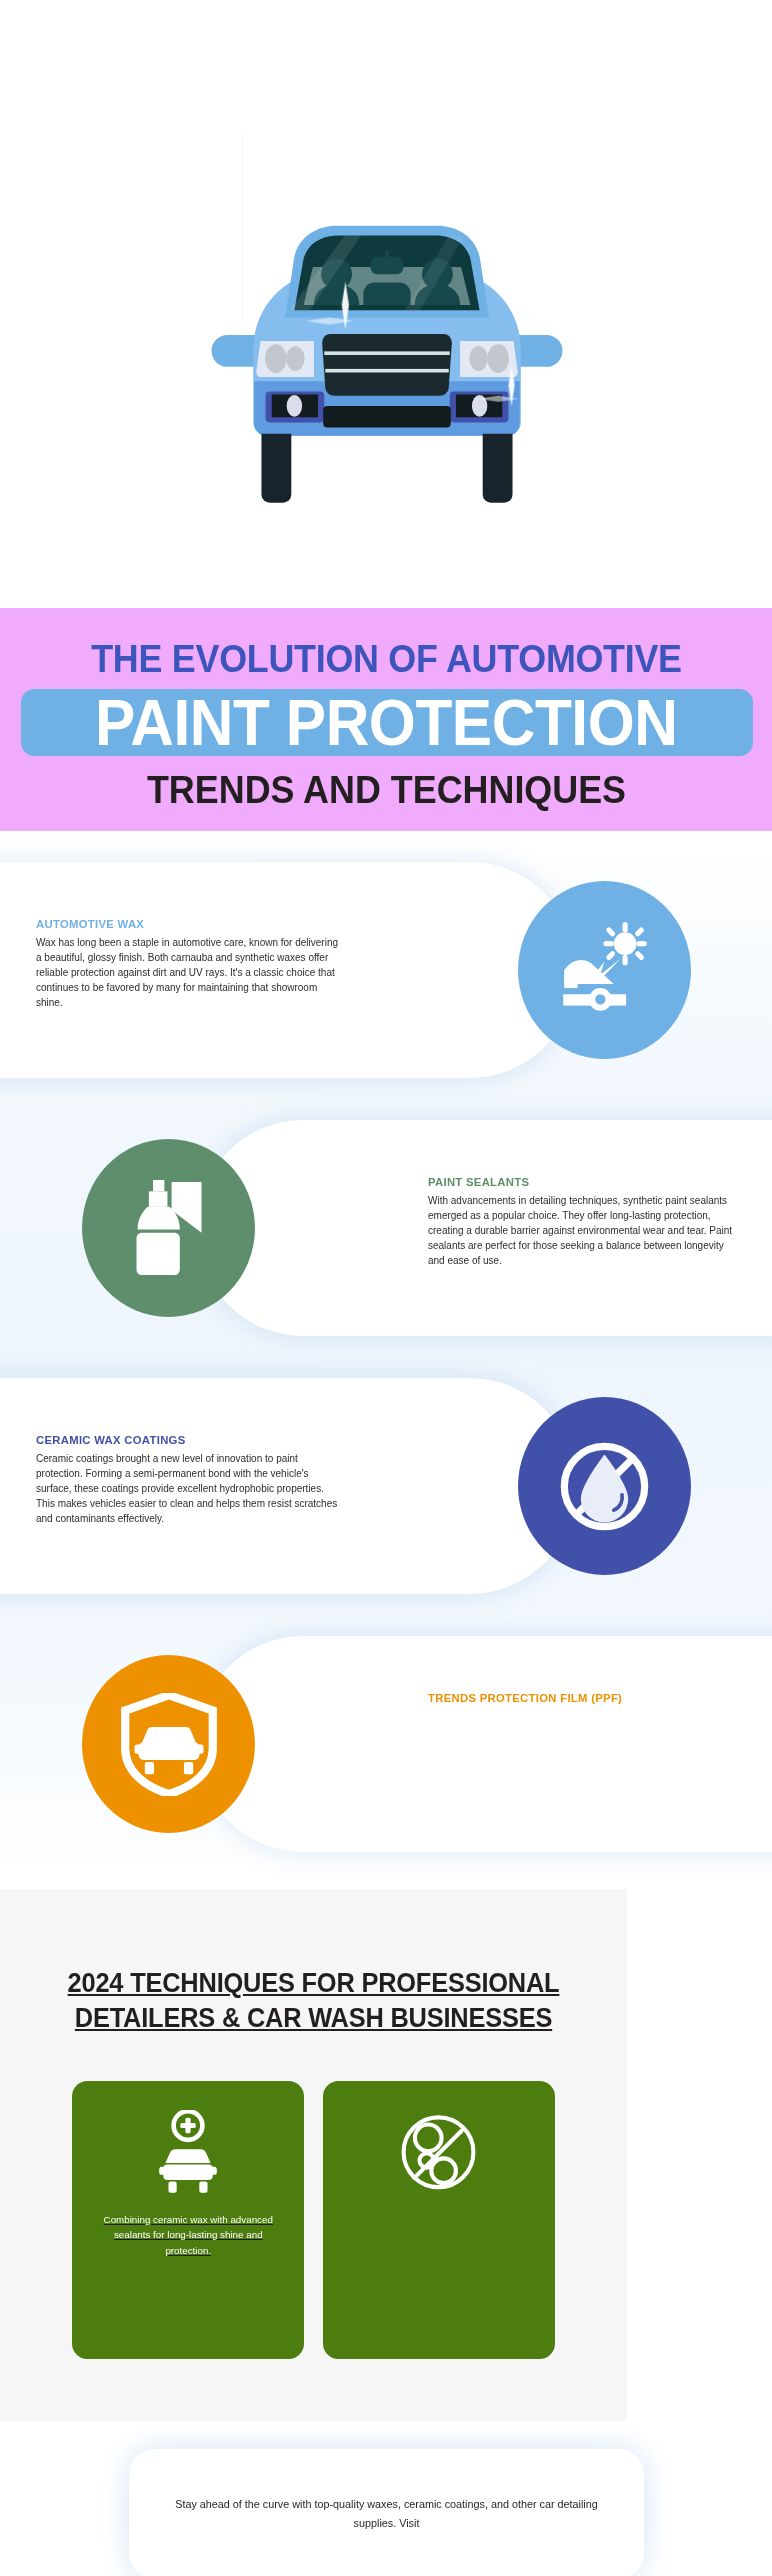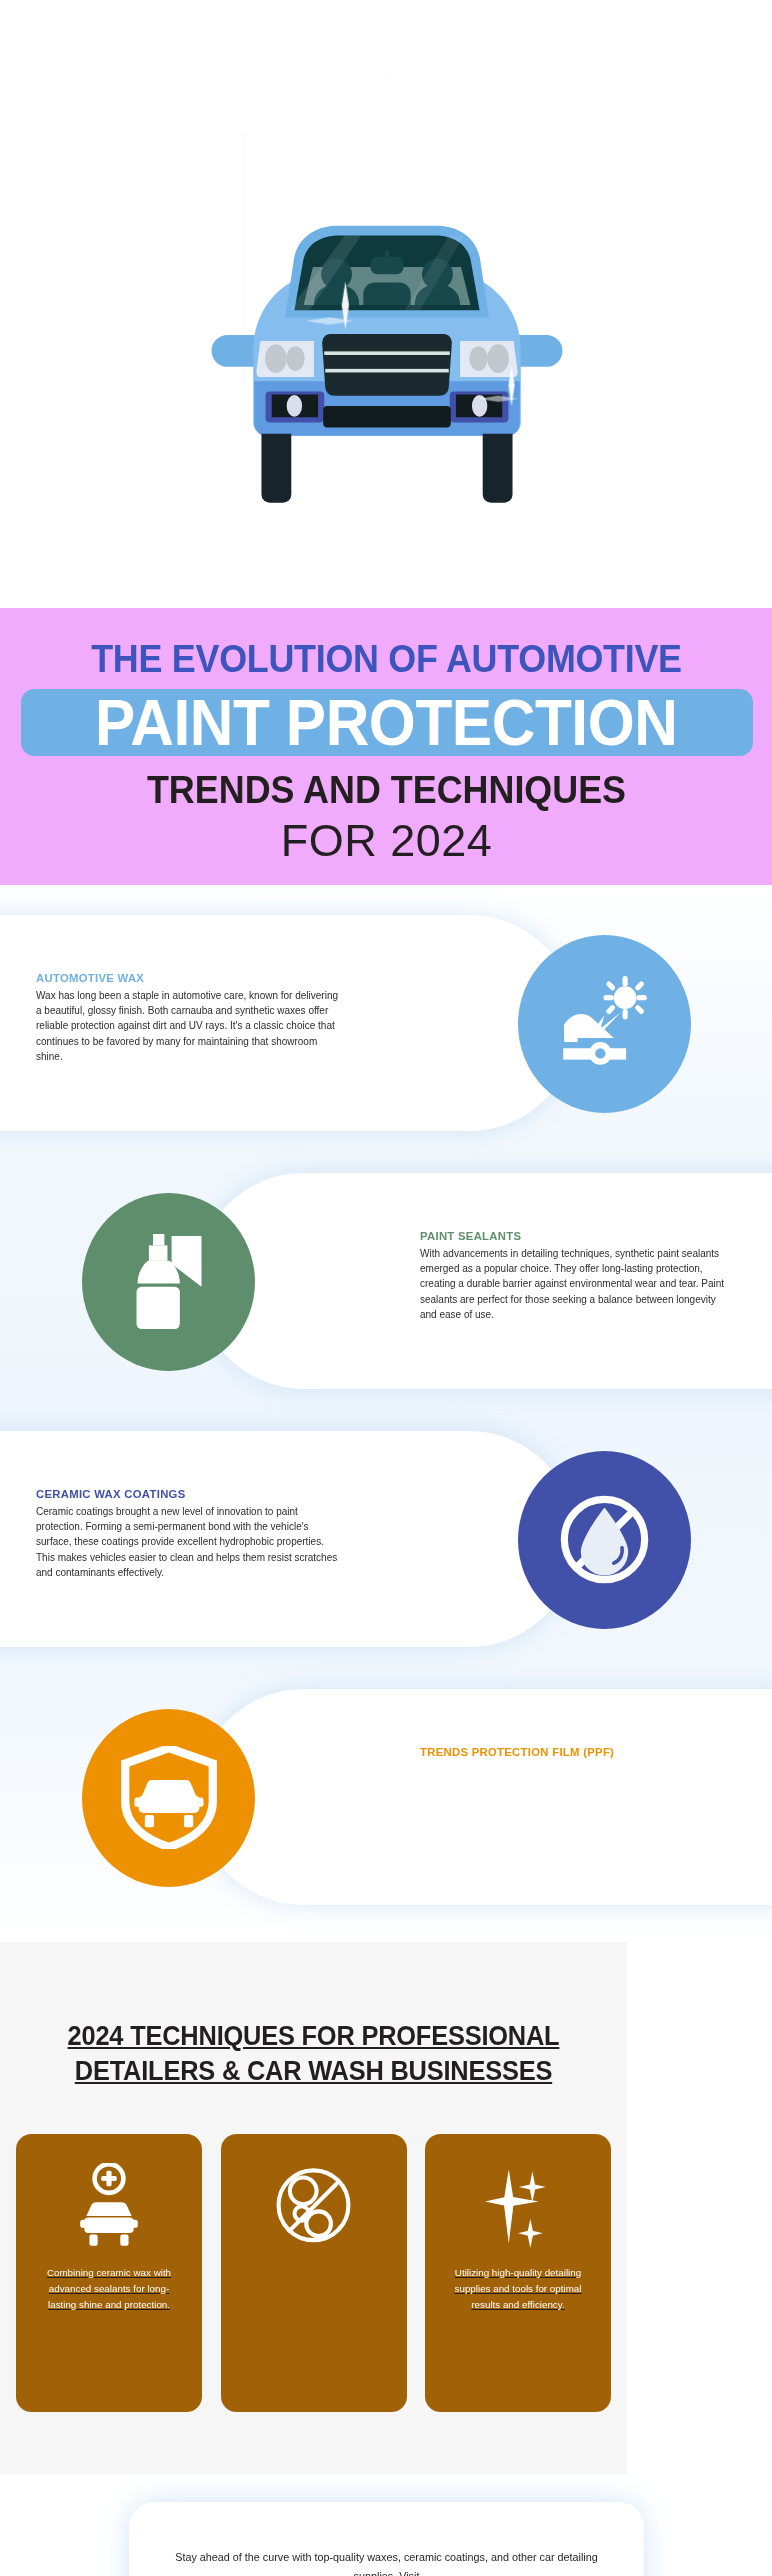--- a/index.html
+++ b/index.html
@@ -64,39 +64,39 @@
   .frow{position:relative;width:773px;height:258px;}
   .panel{
     position:absolute;top:20.6px;height:216px;background:#ffffff;
     box-shadow:0 0 24px rgba(130,180,225,.28);
   }
   .panel.left{left:-31px;width:608px;border-radius:0 108px 108px 0;}
   .panel.right{right:-31px;width:608px;border-radius:108px 0 0 108px;}
   .fcontent{position:absolute;top:0;left:0;width:773px;height:258px;}
   .ftext{position:absolute;width:309px;}
   .ftext.at-left{left:36px;top:77px;}
-  .ftext.at-right{right:44px;top:77px;}
+  .ftext.at-right{right:36px;top:77px;}
   .fhead{font-weight:700;font-size:11.3px;letter-spacing:0.3px;margin-bottom:4.1px;}
   .fbody{font-size:10px;line-height:1.52;color:#2c2c2c;}
   .ficon{
     position:absolute;top:40px;width:173px;height:178px;border-radius:50%;
     display:flex;align-items:center;justify-content:center;
   }
   .ficon.at-right{right:82px;}
   .ficon.at-left{left:82px;}
 
   
   .tech{position:relative;width:627px;background:#f6f6f7;padding:77px 16px 62px;text-decoration:underline;}
   .tech-title{
     text-align:center;font-weight:700;font-size:27px;line-height:1.28;
     color:#231f20;transform:scaleX(.94);letter-spacing:-0.2px;
   }
   .tech-cards{display:flex;justify-content:center;gap:18.5px;margin-top:46px;}
   .tcard{
-    width:232px;height:278px;background:#a16207;border-radius:15.5px;
+    width:232px;height:278px;background:#4d7c0f;border-radius:15.5px;
     display:flex;flex-direction:column;align-items:center;
     padding:27px 20.6px 17.5px;
   }
   .tcard-icon{width:77px;height:88px;display:flex;align-items:center;justify-content:center;}
   .tcard-text{
     margin-top:15.5px;text-align:center;color:#ffffff;font-size:9.8px;line-height:1.62;
   }
 
   
   .cta-wrap{position:relative;width:773px;background:#fff;padding:28px 0 0;}
@@ -176,21 +176,20 @@
       </g>
     </svg>
   </section>
 
   <section class="title-block">
     <div class="t-line1">THE EVOLUTION OF AUTOMOTIVE</div>
     <div class="t-banner">
       <div class="t-line2">PAINT PROTECTION</div>
     </div>
     <div class="t-line3">TRENDS AND TECHNIQUES</div>
-    <div class="t-line4">FOR 2024</div>
   </section>
 
   <section class="features">
 
     <div class="frow">
       <div class="panel left"></div>
       <div class="fcontent">
         <div class="ftext at-left">
           <div class="fhead" style="color:#6FB0E5">AUTOMOTIVE WAX</div>
           <div class="fbody">Wax has long been a staple in automotive care, known for delivering a beautiful, glossy finish. Both carnauba and synthetic waxes offer reliable protection against dirt and UV rays. It's a classic choice that continues to be favored by many for maintaining that showroom shine.</div>
@@ -316,35 +315,20 @@
               <circle cx="75" cy="82" r="68"></circle>
               <circle cx="55" cy="54" r="26"></circle>
               <circle cx="52" cy="98" r="14"></circle>
               <circle cx="85" cy="118" r="24"></circle>
               <line x1="28" y1="132" x2="120" y2="40" stroke-linecap="round"></line>
             </g>
           </svg>
         </div>
       </div>
 
-      <div class="tcard">
-        <div class="tcard-icon">
-          <svg width="72" height="88" viewBox="0 0 140 170">
-            <g fill="#ffffff">
-              <path d="M52 16 L62 78 L52 160 L42 78 Z"></path>
-              <path d="M6 78 L52 68 L110 78 L52 88 Z"></path>
-              <path d="M98 20 L104 50 L98 80 L92 50 Z"></path>
-              <path d="M72 50 L98 44 L124 50 L98 56 Z"></path>
-              <path d="M94 112 L100 140 L94 168 L88 140 Z"></path>
-              <path d="M70 140 L94 134 L118 140 L94 146 Z"></path>
-            </g>
-          </svg>
-        </div>
-        <div class="tcard-text">Utilizing high-quality detailing supplies and tools for optimal results and efficiency.</div>
-      </div>
 
     </div>
   </section>
 
   <section class="cta-wrap">
     <div class="cta">
       <div class="cta-text"><span>Stay ahead of the curve with top-quality waxes, ceramic coatings, and other car detailing supplies. Visit </span></div>
     </div>
   </section>
 

